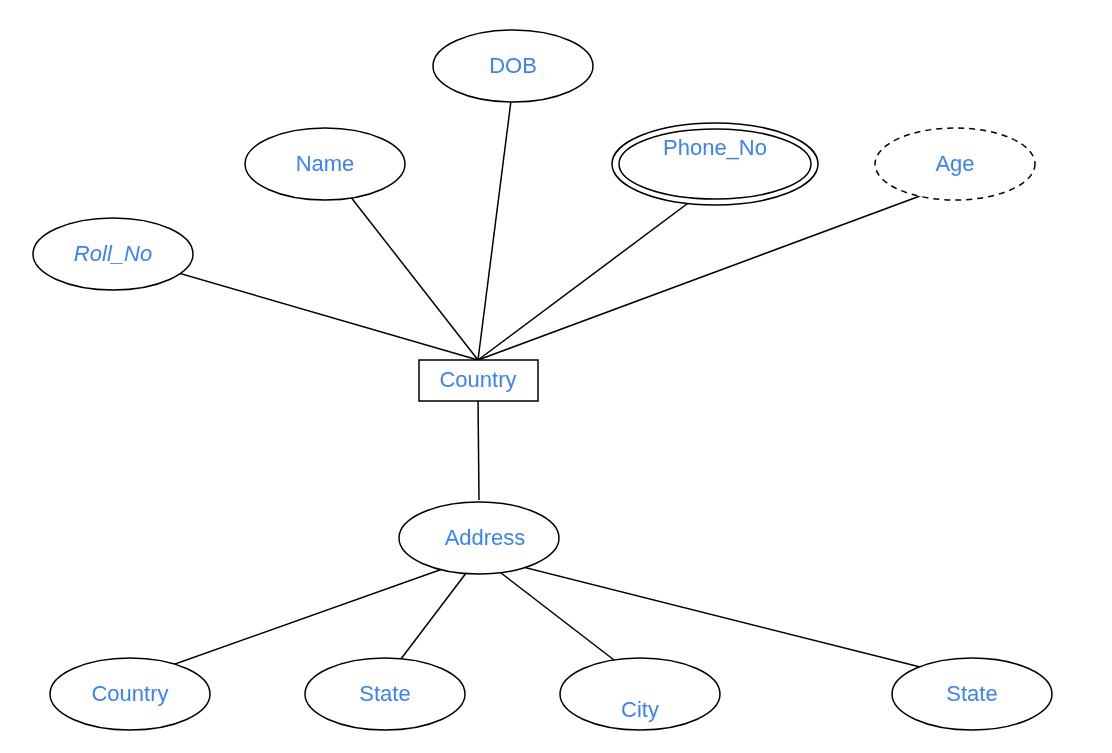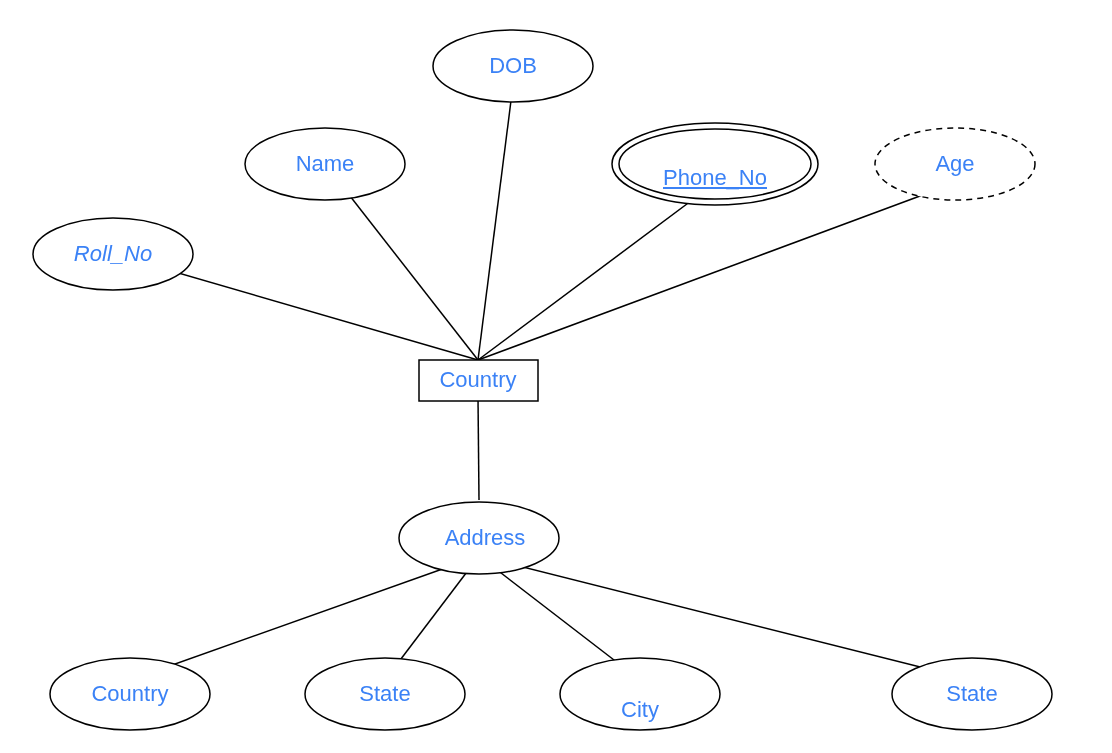--- a/index.html
+++ b/index.html
@@ -62,19 +62,19 @@
 
   <ellipse cx="640" cy="694" rx="80" ry="36" fill="#fff" stroke="#000" stroke-width="1.5"></ellipse>
 
   <ellipse cx="972" cy="694" rx="80" ry="36" fill="#fff" stroke="#000" stroke-width="1.5"></ellipse>
 </svg>
 
 <div class="label" style="left:478px; top:380px;">Country</div>
 <div class="label" style="left:113px; top:254px;font-style:italic;">Roll_No</div>
 <div class="label" style="left:325px; top:164px;">Name</div>
 <div class="label" style="left:513px; top:66px;">DOB</div>
-<div class="label" style="left:715px; top:178px;text-decoration:underline;">Phone_No</div>
+<div class="label" style="left:715px; top:148px;">Phone_No</div>
 <div class="label" style="left:955px; top:164px;">Age</div>
 <div class="label" style="left:485px; top:538px;">Address</div>
 <div class="label" style="left:130px; top:694px;text-align:center;">Country</div>
 <div class="label" style="left:385px; top:694px;">State</div>
 <div class="label" style="left:640px; top:710px;">City</div>
 <div class="label" style="left:972px; top:694px;">State</div>
 
 </body></html>

